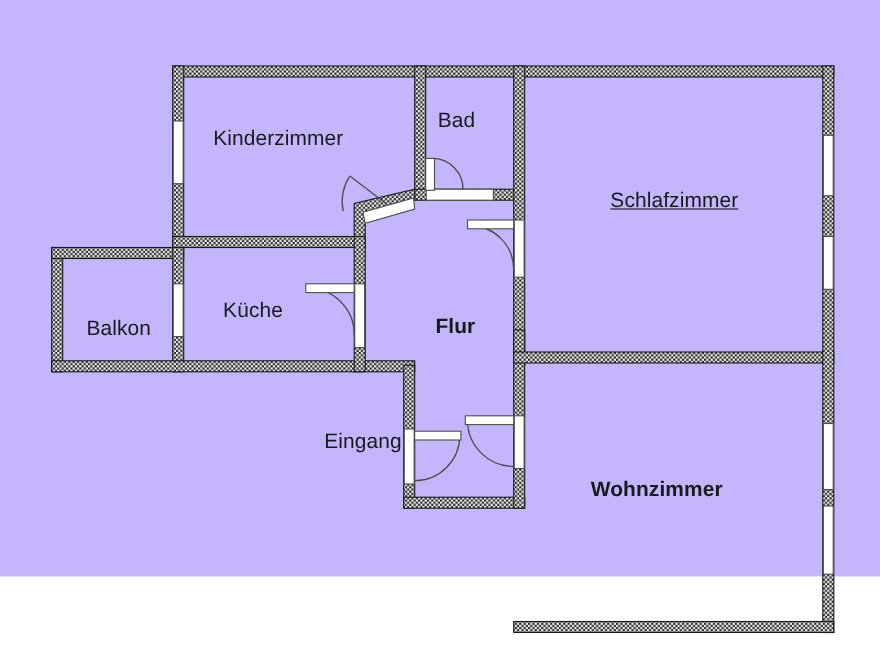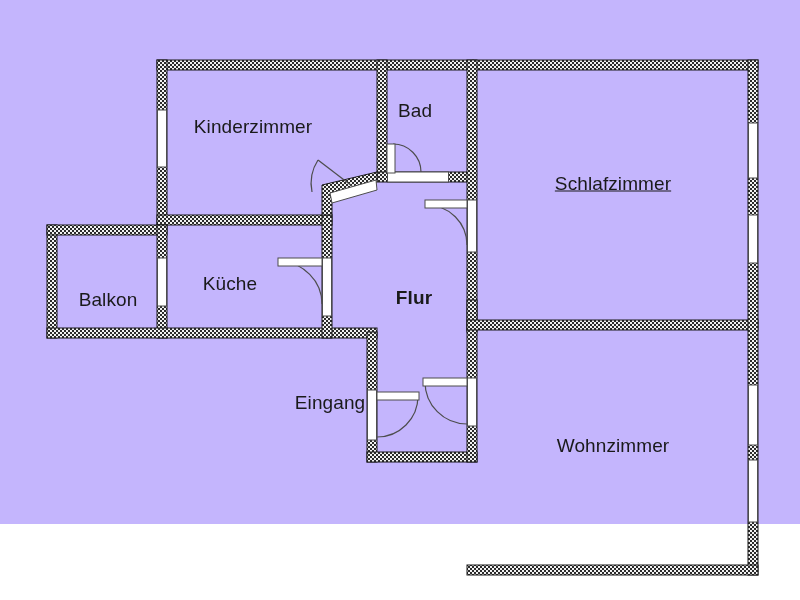--- a/index.html
+++ b/index.html
@@ -120,16 +120,16 @@
   </svg>
 
   <div id="labels-layer">
       <div class="room-label" style="left: 253px; top: 126px; color: rgb(26, 26, 26);">Kinderzimmer</div>
       <div class="room-label" style="left: 415px; top: 110px; color: rgb(26, 26, 26);">Bad</div>
       <div class="room-label" style="left: 613px; top: 183px; color: rgb(26, 26, 26); text-decoration: underline;">Schlafzimmer</div>
       <div class="room-label" style="left: 108px; top: 283px; color: rgb(26, 26, 26); margin-top: 16px;">Balkon</div>
       <div class="room-label" style="left: 230px; top: 283px; color: rgb(26, 26, 26);">Küche</div>
       <div class="room-label" style="left: 414px; top: 297px; color: rgb(26, 26, 26); font-weight: bold;">Flur</div>
       <div class="room-label" style="left: 330px; top: 402px; color: rgb(26, 26, 26);">Eingang</div>
-      <div class="room-label" style="left: 613px; top: 445px; color: rgb(26, 26, 26);">Wohnzimmer</div>
+      <div class="room-label" style="left: 597px; top: 445px; color: rgb(26, 26, 26); font-weight: bold;">Wohnzimmer</div>
     </div>
 
 </div>
 
 </body></html>

